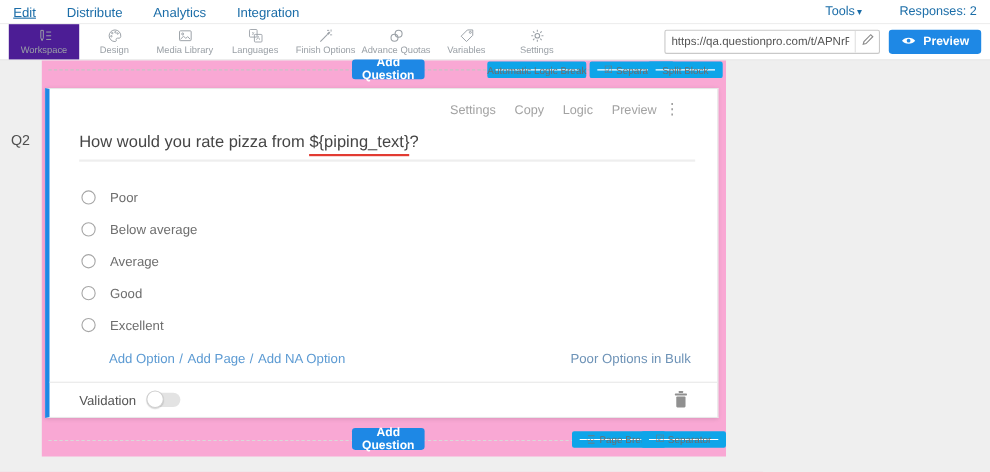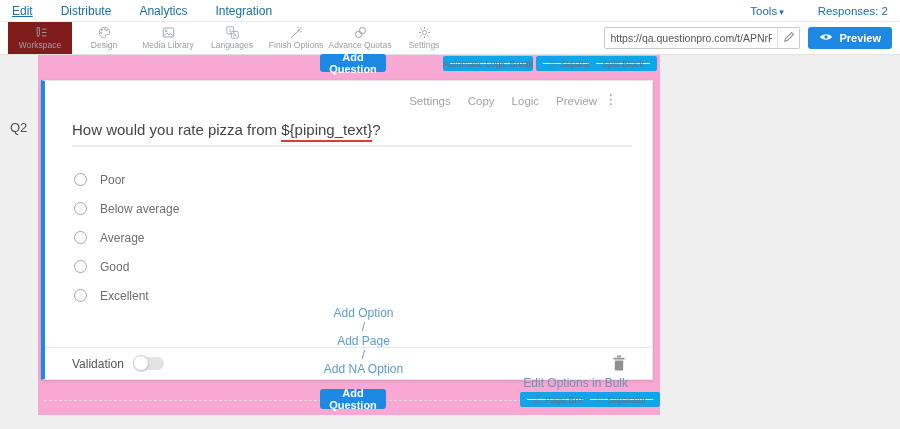--- a/index.html
+++ b/index.html
@@ -30,21 +30,21 @@
   .caret{font-size:9px;margin-left:2px;}
   
   .toolbar{
     position:absolute;top:22px;left:0;width:900px;height:33px;background:#fff;
     border-bottom:1px solid #e2e2e2;display:flex;align-items:stretch;padding-left:8px;
   }
   .tool-tab{
     width:64px;display:flex;flex-direction:column;align-items:center;justify-content:center;
     gap:1px;color:var(--icon-gray);cursor:pointer;
   }
-  .tool-tab.active{background:#7f1d1d;}
+  .tool-tab.active{background:#4c1d95;}
   .tool-tab svg{width:15px;height:13px;display:block;}
   .tool-tab .tlabel{font-size:8.5px;white-space:nowrap;}
   .toolbar .right-group{margin-left:auto;display:flex;align-items:center;gap:8px;padding-right:8px;}
   .url-box{
     width:196px;height:22px;border:1px solid #c9c9c9;border-radius:2px;background:#fff;
     display:flex;align-items:center;overflow:hidden;
   }
   .url-box input{
     flex:1;border:0;outline:none;font-size:10.5px;color:#555;padding:0 5px;min-width:0;
     font-family:"Liberation Sans","DejaVu Sans",sans-serif;background:transparent;
@@ -85,21 +85,21 @@
   .kebab{position:absolute;top:11px;right:34px;font-size:14px;color:#9e9e9e;cursor:pointer;line-height:1;}
   .q-line{
     position:absolute;top:40px;left:27px;right:20px;
     font-size:15px;color:#454545;padding-bottom:7px;border-bottom:2px solid #eeeeee;cursor:text;
   }
   .piping{border-bottom:2px solid var(--red);padding-bottom:2px;}
   .opts{position:absolute;top:84px;left:29px;right:40px;}
   .opt-row{height:29px;display:flex;align-items:center;gap:13px;cursor:pointer;}
   .radio{width:13px;height:13px;border:1px solid #a6a6a6;border-radius:50%;background:#fff;flex:none;}
   .opt-label{font-size:12px;color:#6e6e6e;}
-  .links-row{position:absolute;top:225px;left:54px;right:24px;display:flex;align-items:center;font-size:12px;flex-direction:column;}
+  .links-row{position:absolute;top:238px;left:54px;right:24px;display:flex;font-size:12px;}
   .add-link{color:var(--link-blue);cursor:pointer;}
   .slash{color:var(--link-blue);margin:0 4px;}
   .bulk-link{margin-left:auto;color:#6e93b7;cursor:pointer;font-size:12px;}
   .card-divider{position:absolute;top:266px;left:0;right:0;border-top:1px solid #e8e8e8;}
   .validation-row{position:absolute;top:276px;left:27px;display:flex;align-items:flex-start;gap:10px;}
   .validation-row .vlabel{font-size:12px;color:#555;}
   .toggle{position:relative;width:30px;height:13px;border-radius:7px;background:#e3e3e3;cursor:pointer;}
   .toggle .knob{
     position:absolute;left:-1px;top:-2px;width:16px;height:16px;border-radius:50%;
     background:#fff;border:1px solid #cfcfcf;box-shadow:0 1px 1px rgba(0,0,0,.15);
@@ -191,20 +191,31 @@
             <circle cx="5.7" cy="10.3" r="3.9"></circle>
             <circle cx="10.3" cy="5.7" r="3.9"></circle>
           </g>
         </svg>
       </span>
     <span class="tlabel">Advance Quotas</span>
   </div>
   <div class="tool-tab">
     <span>
         <svg viewBox="0 0 16 16">
+          <g stroke="#9aa0a6" fill="none" stroke-width="1.1">
+            <path d="M1.5 8.5L8.5 1.5h6v6l-7 7z"></path>
+            <circle cx="11.8" cy="4.2" r="1.1"></circle>
+          </g>
+        </svg>
+      </span>
+    <span class="tlabel">Variables</span>
+  </div>
+  <div class="tool-tab">
+    <span>
+        <svg viewBox="0 0 16 16">
           <g stroke="#9aa0a6" fill="none" stroke-width="1.2">
             <circle cx="8" cy="8" r="2.6"></circle>
             <path d="M8 1.2v2.2 M8 12.6v2.2 M1.2 8h2.2 M12.6 8h2.2 M3.2 3.2l1.5 1.5 M11.3 11.3l1.5 1.5 M12.8 3.2l-1.5 1.5 M4.7 11.3l-1.5 1.5"></path>
           </g>
         </svg>
       </span>
     <span class="tlabel">Settings</span>
   </div>
   <div class="right-group">
     <div class="url-box">
@@ -269,21 +280,21 @@
         <span class="opt-label">Excellent</span>
       </div>
     </div>
 
     <div class="links-row">
       <span class="add-link">Add Option</span>
       <span class="slash">/</span>
       <span class="add-link">Add Page</span>
       <span class="slash">/</span>
       <span class="add-link">Add NA Option</span>
-      <span class="bulk-link">Edit Options in Bulk</span>
+      <span class="bulk-link">Poor Options in Bulk</span>
     </div>
 
     <div class="card-divider"></div>
 
     <div class="validation-row">
       <span class="vlabel">Validation</span>
       <span class="toggle">
           <span class="knob"></span>
         </span>
     </div>

